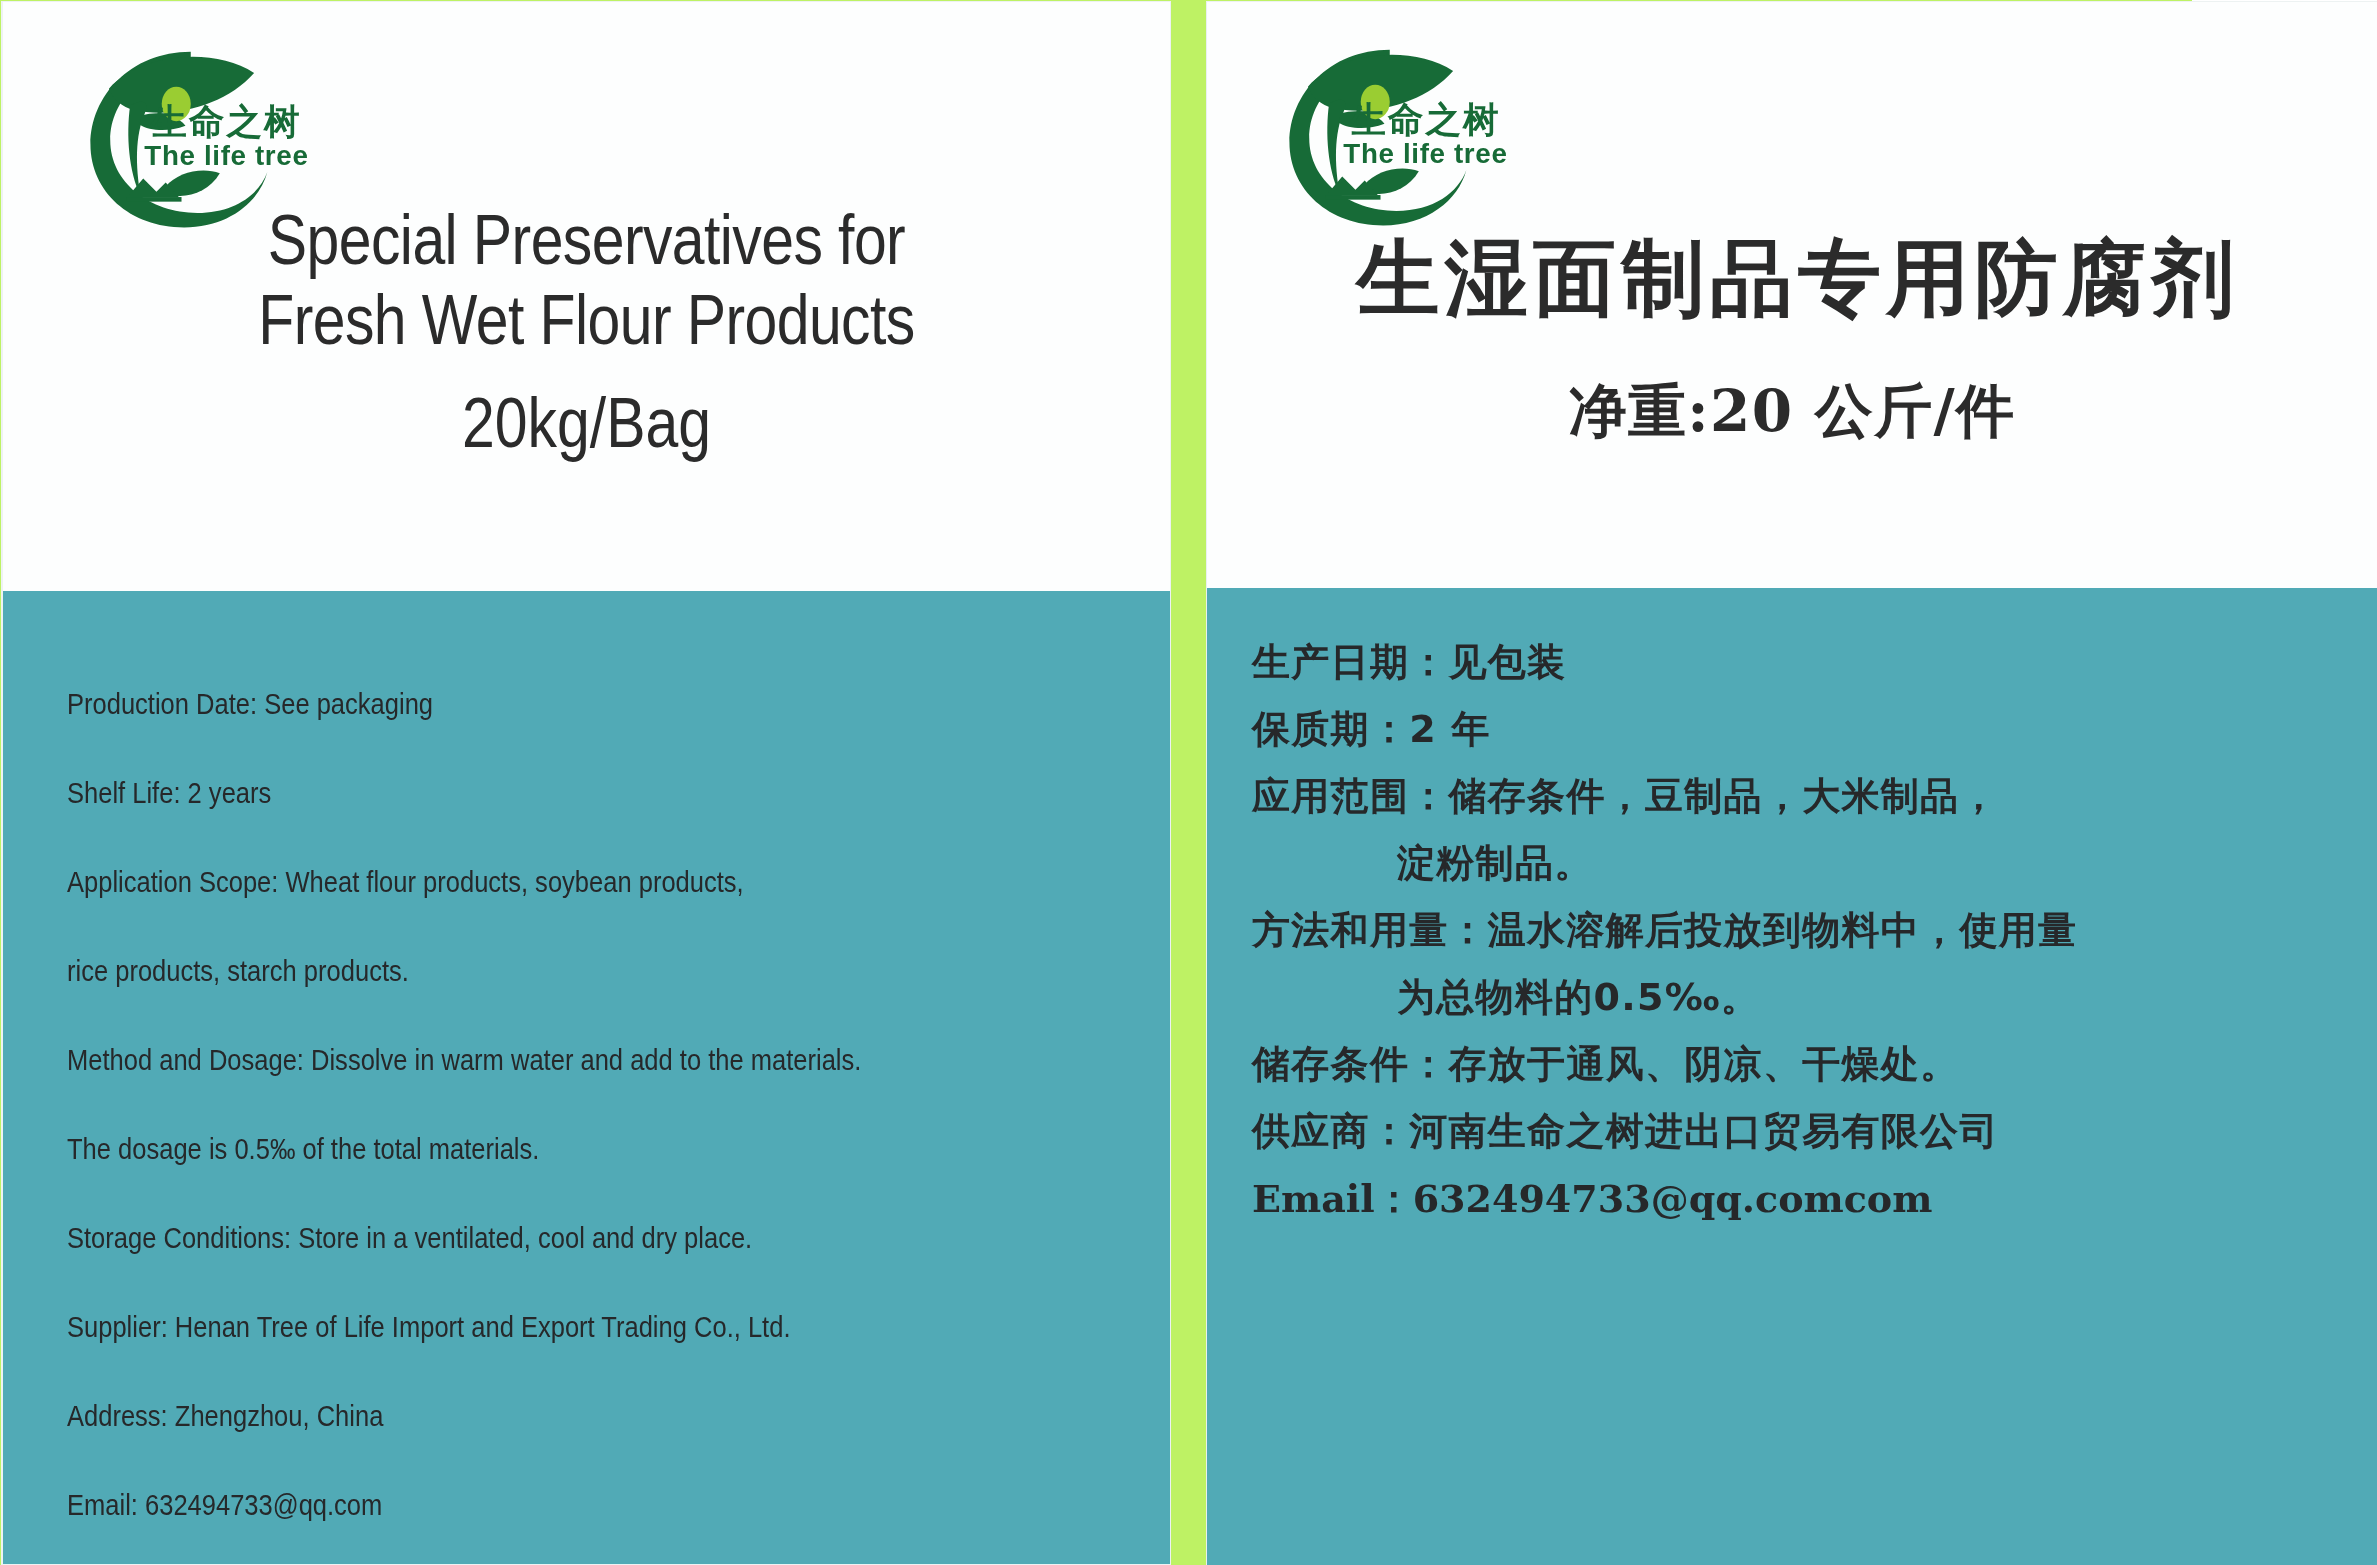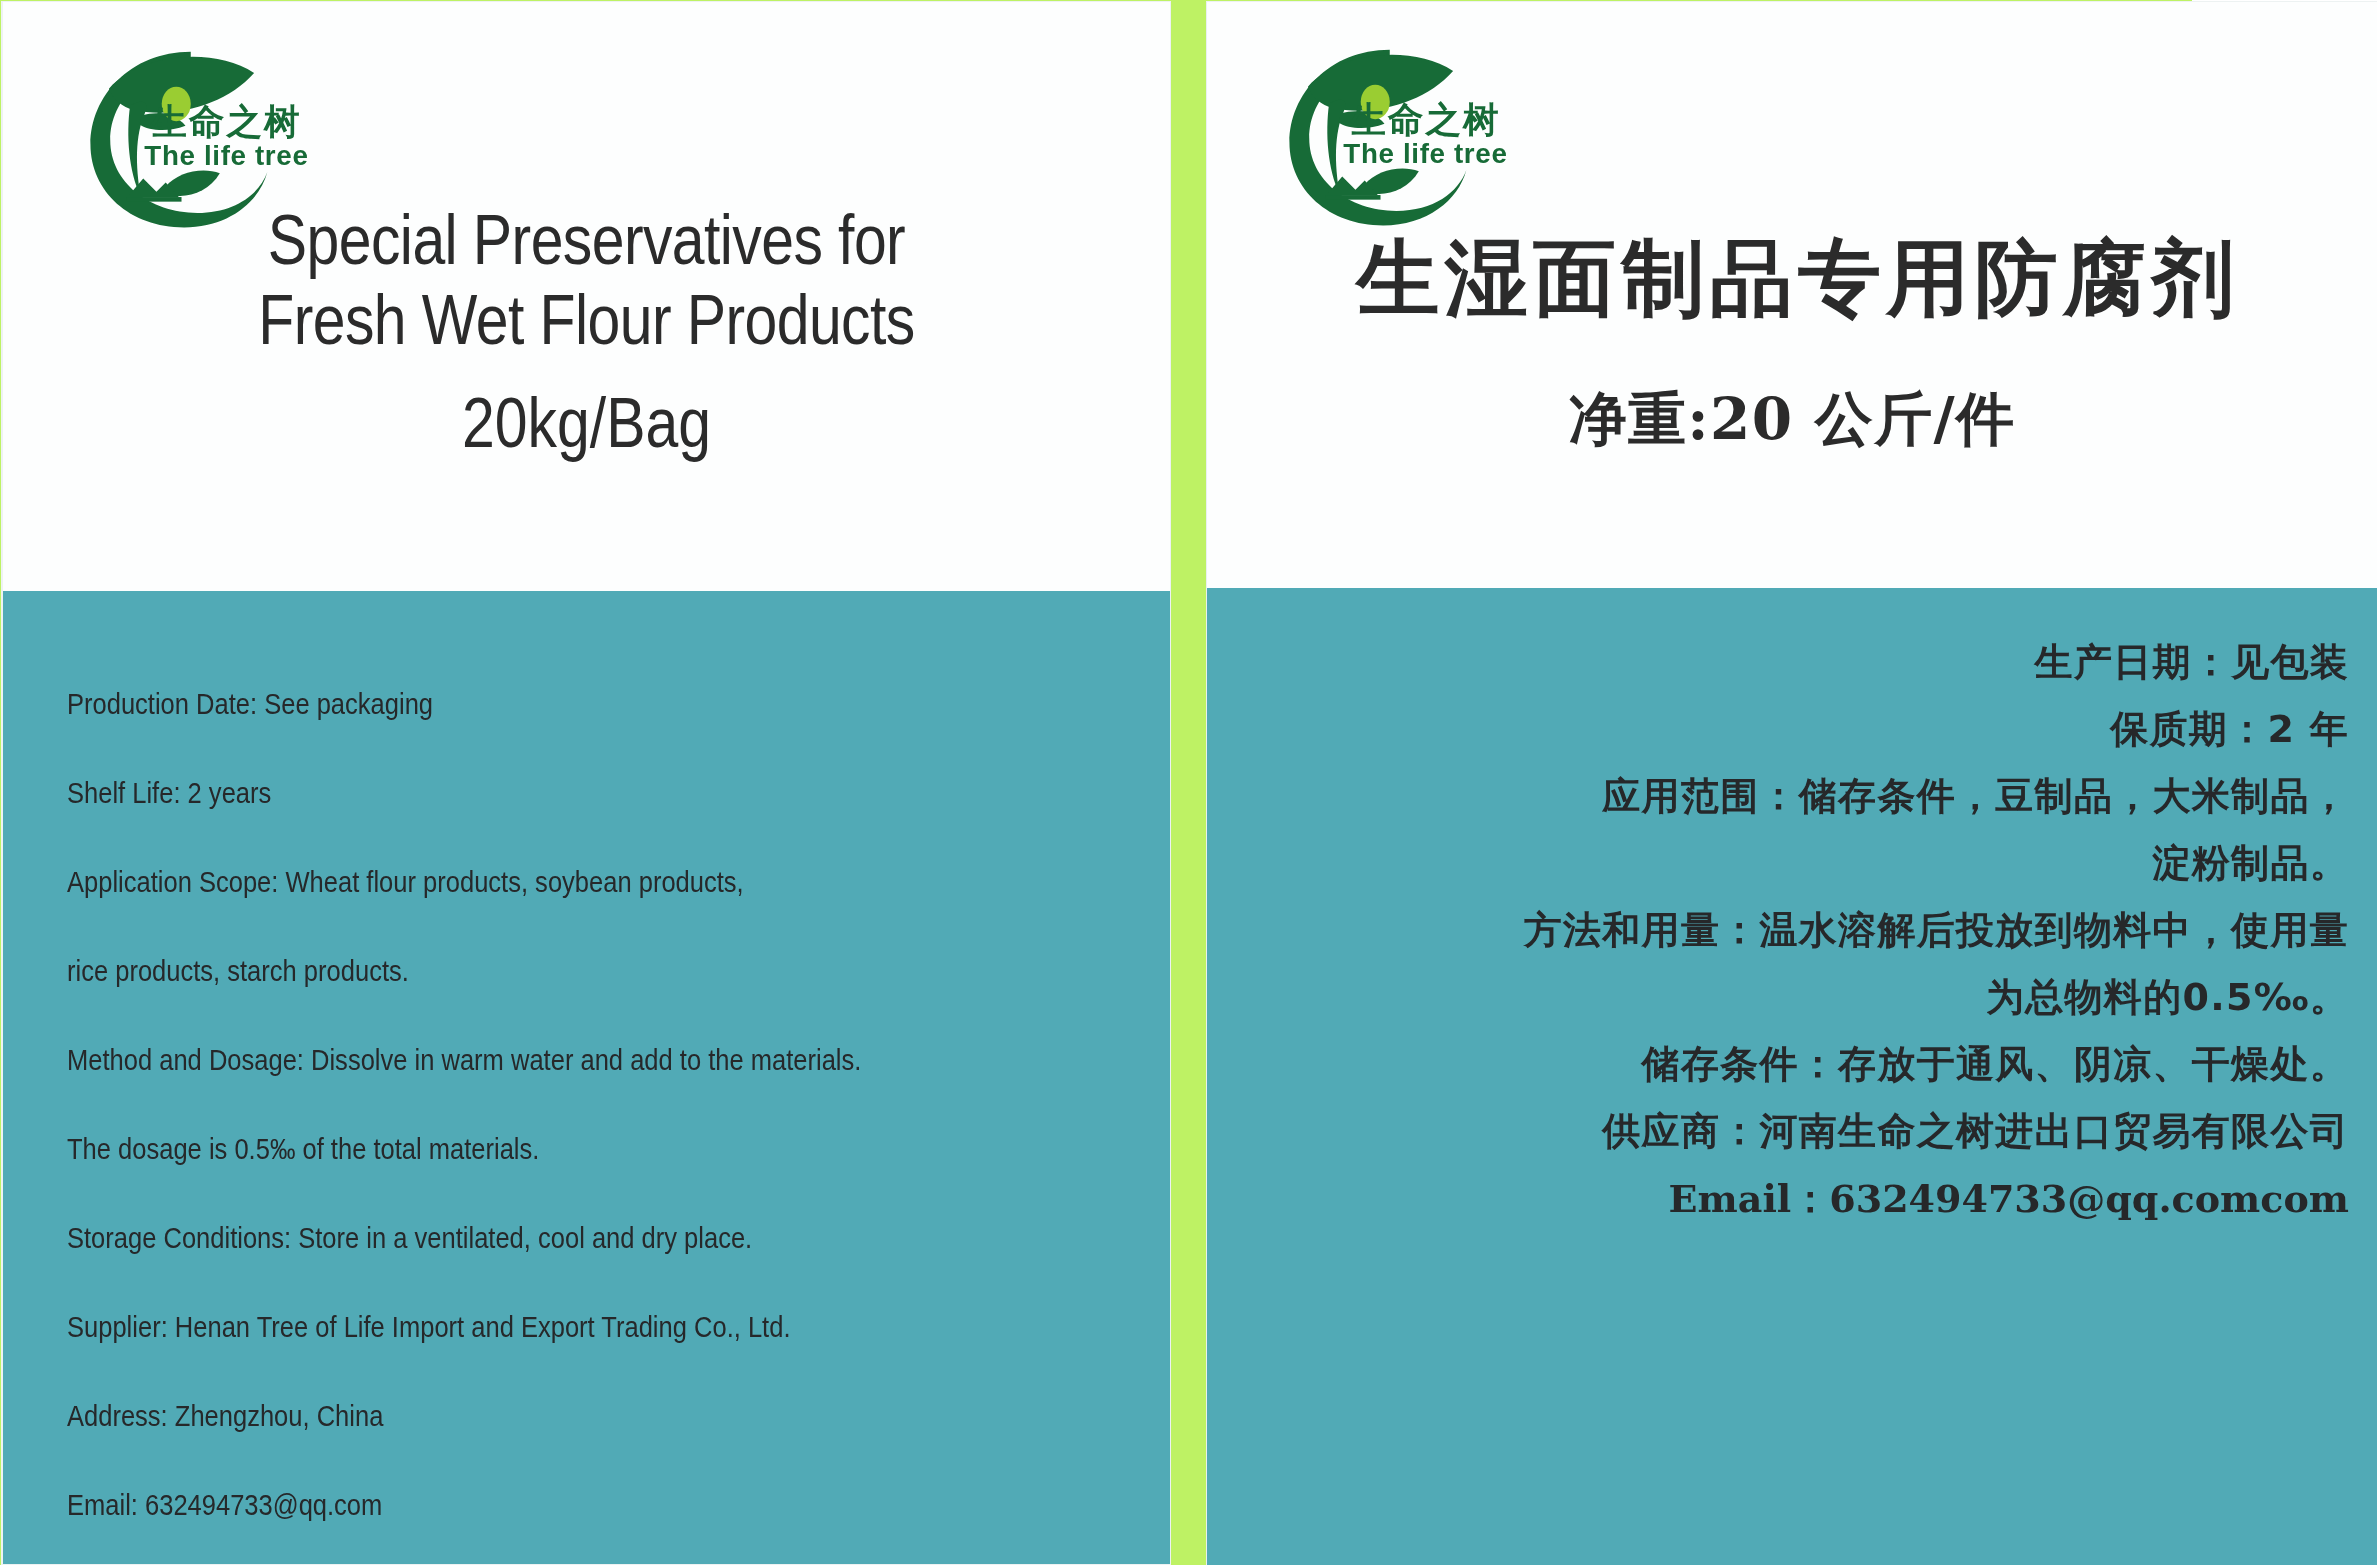--- a/index.html
+++ b/index.html
@@ -56,21 +56,21 @@
   .panel-en .head { height: 589px; }
   .panel-zh .head { height: 586px; }
 
   
   .body-teal {
     position: relative;
     background: #51aab6;
     box-sizing: border-box;
   }
   .panel-en .body-teal { height: 973px; }
-  .panel-zh .body-teal { height: 978px; text-align: right; }
+  .panel-zh .body-teal { height: 978px; }
 
   
   .logo {
     position: absolute;
     width: 311px;
     height: 198px;
   }
   .panel-en .logo { left: 58px; top: 34px; }
   .panel-zh .logo { left: 53px; top: 32px; }
   .logo svg { display: block; width: 100%; height: 100%; }
@@ -115,21 +115,21 @@
     font-family: "DejaVu Sans", sans-serif;
     font-weight: bold;
     font-size: 83px;
     line-height: 1.12;
     letter-spacing: 5.3px;
     color: #2b2b2b;
   }
   .zh-weight {
     position: absolute;
     left: 0;
-    top: 386px;
+    top: 378px;
     width: 1170px;
     text-align: center;
     font-family: "DejaVu Serif", serif;
     font-weight: bold;
     font-size: 58px;
     line-height: 1.1;
     letter-spacing: 1.3px;
     color: #2b2b2b;
   }
 

